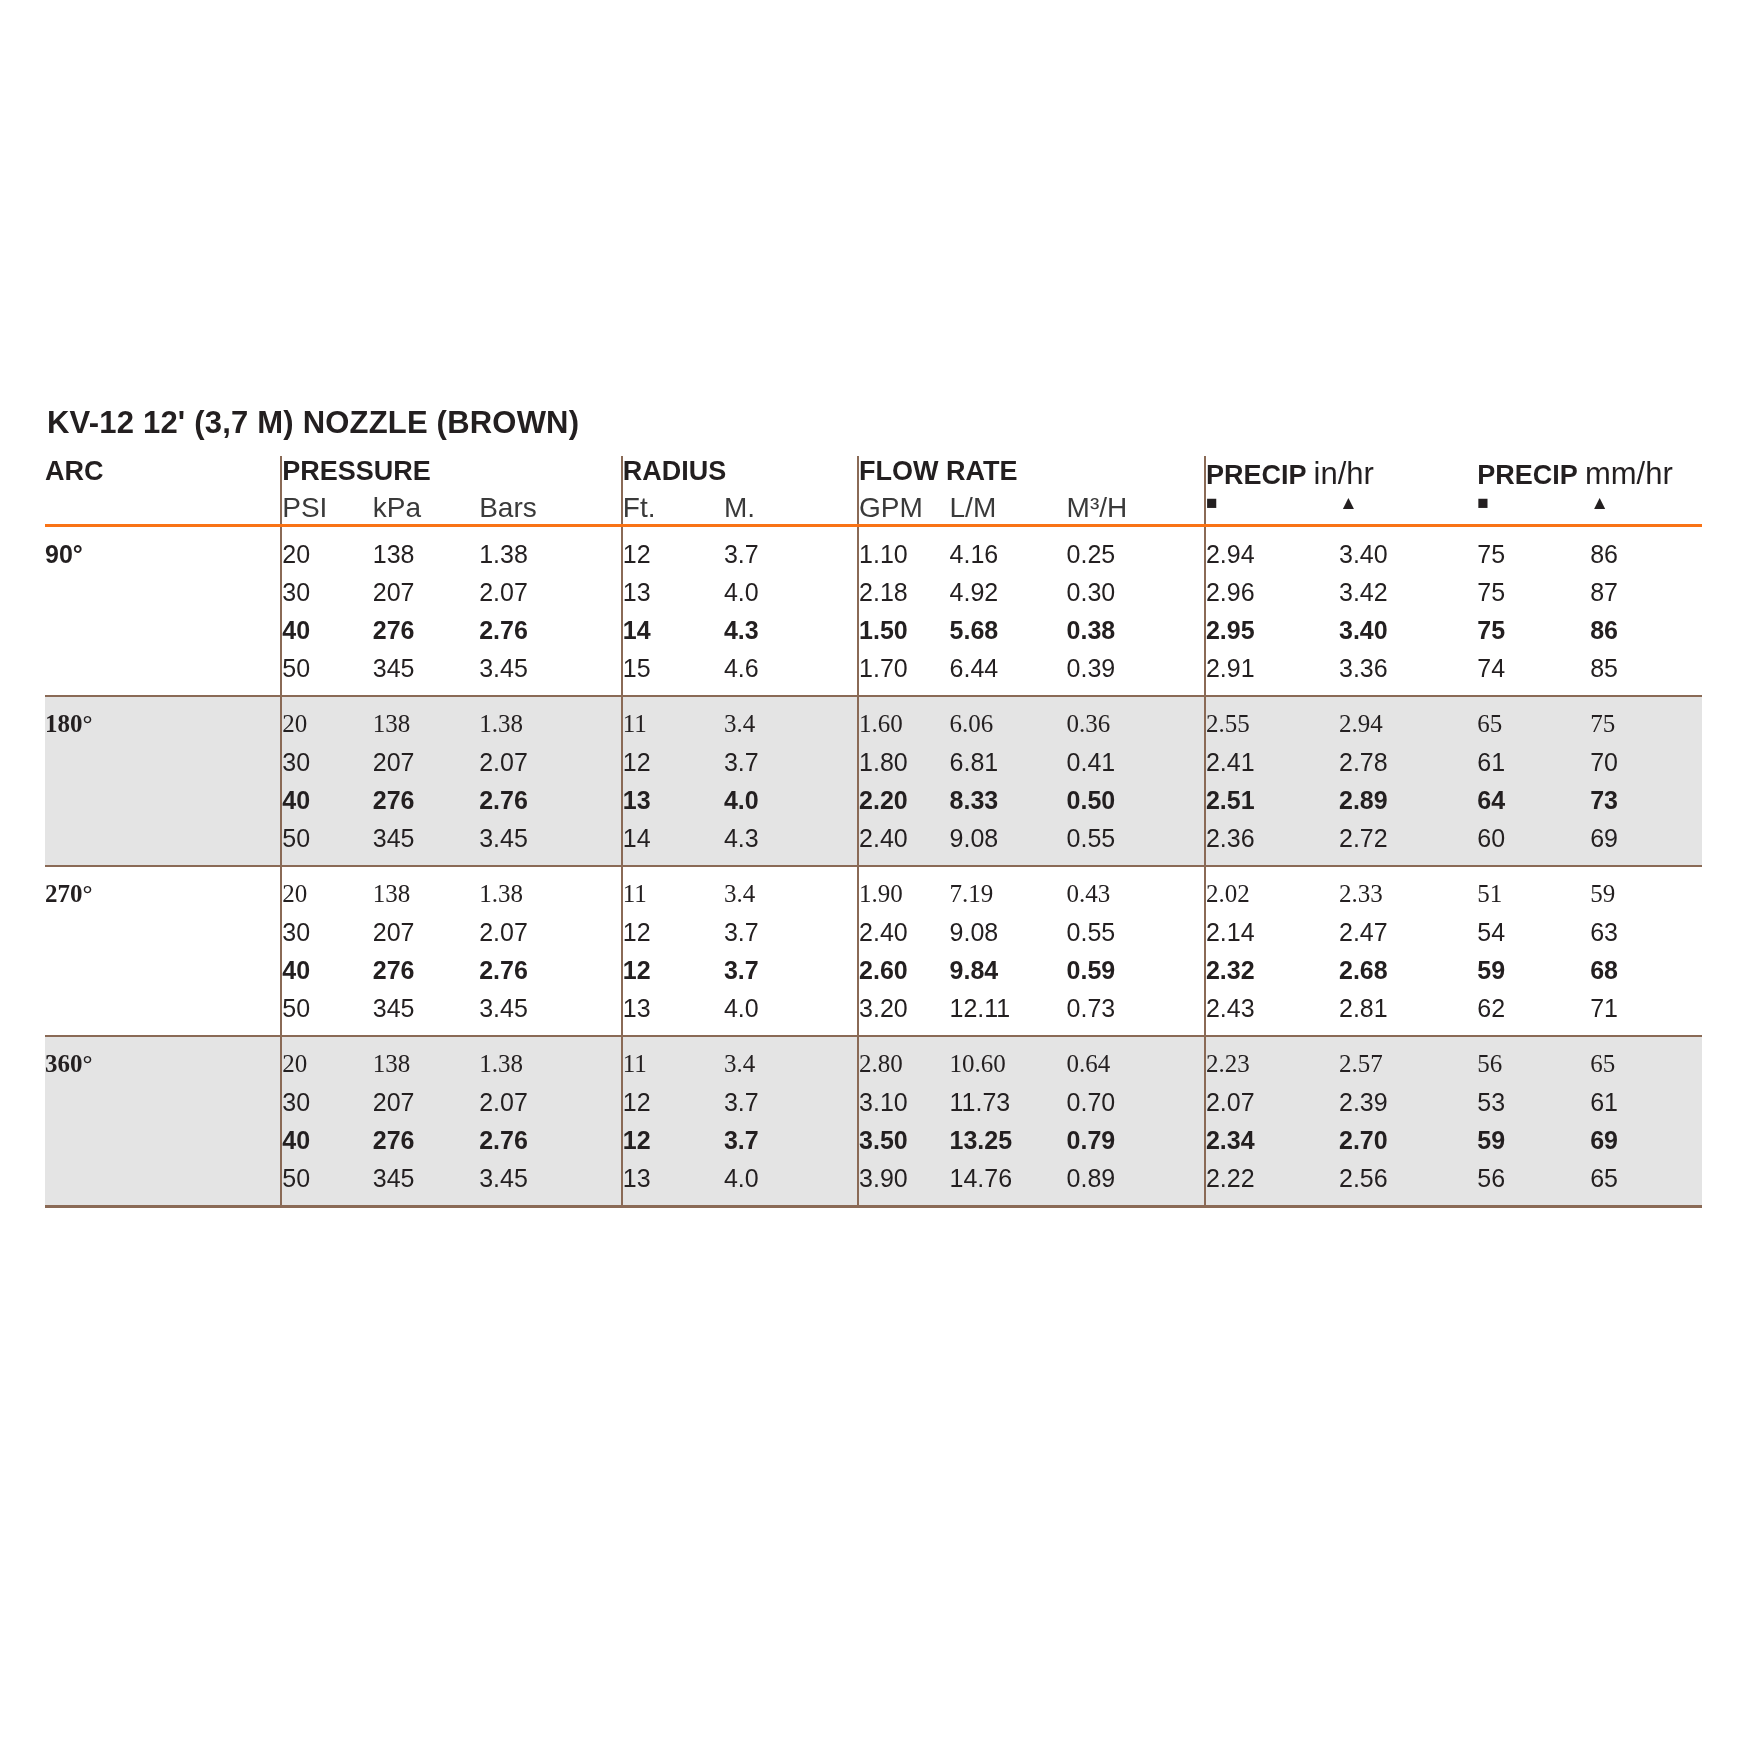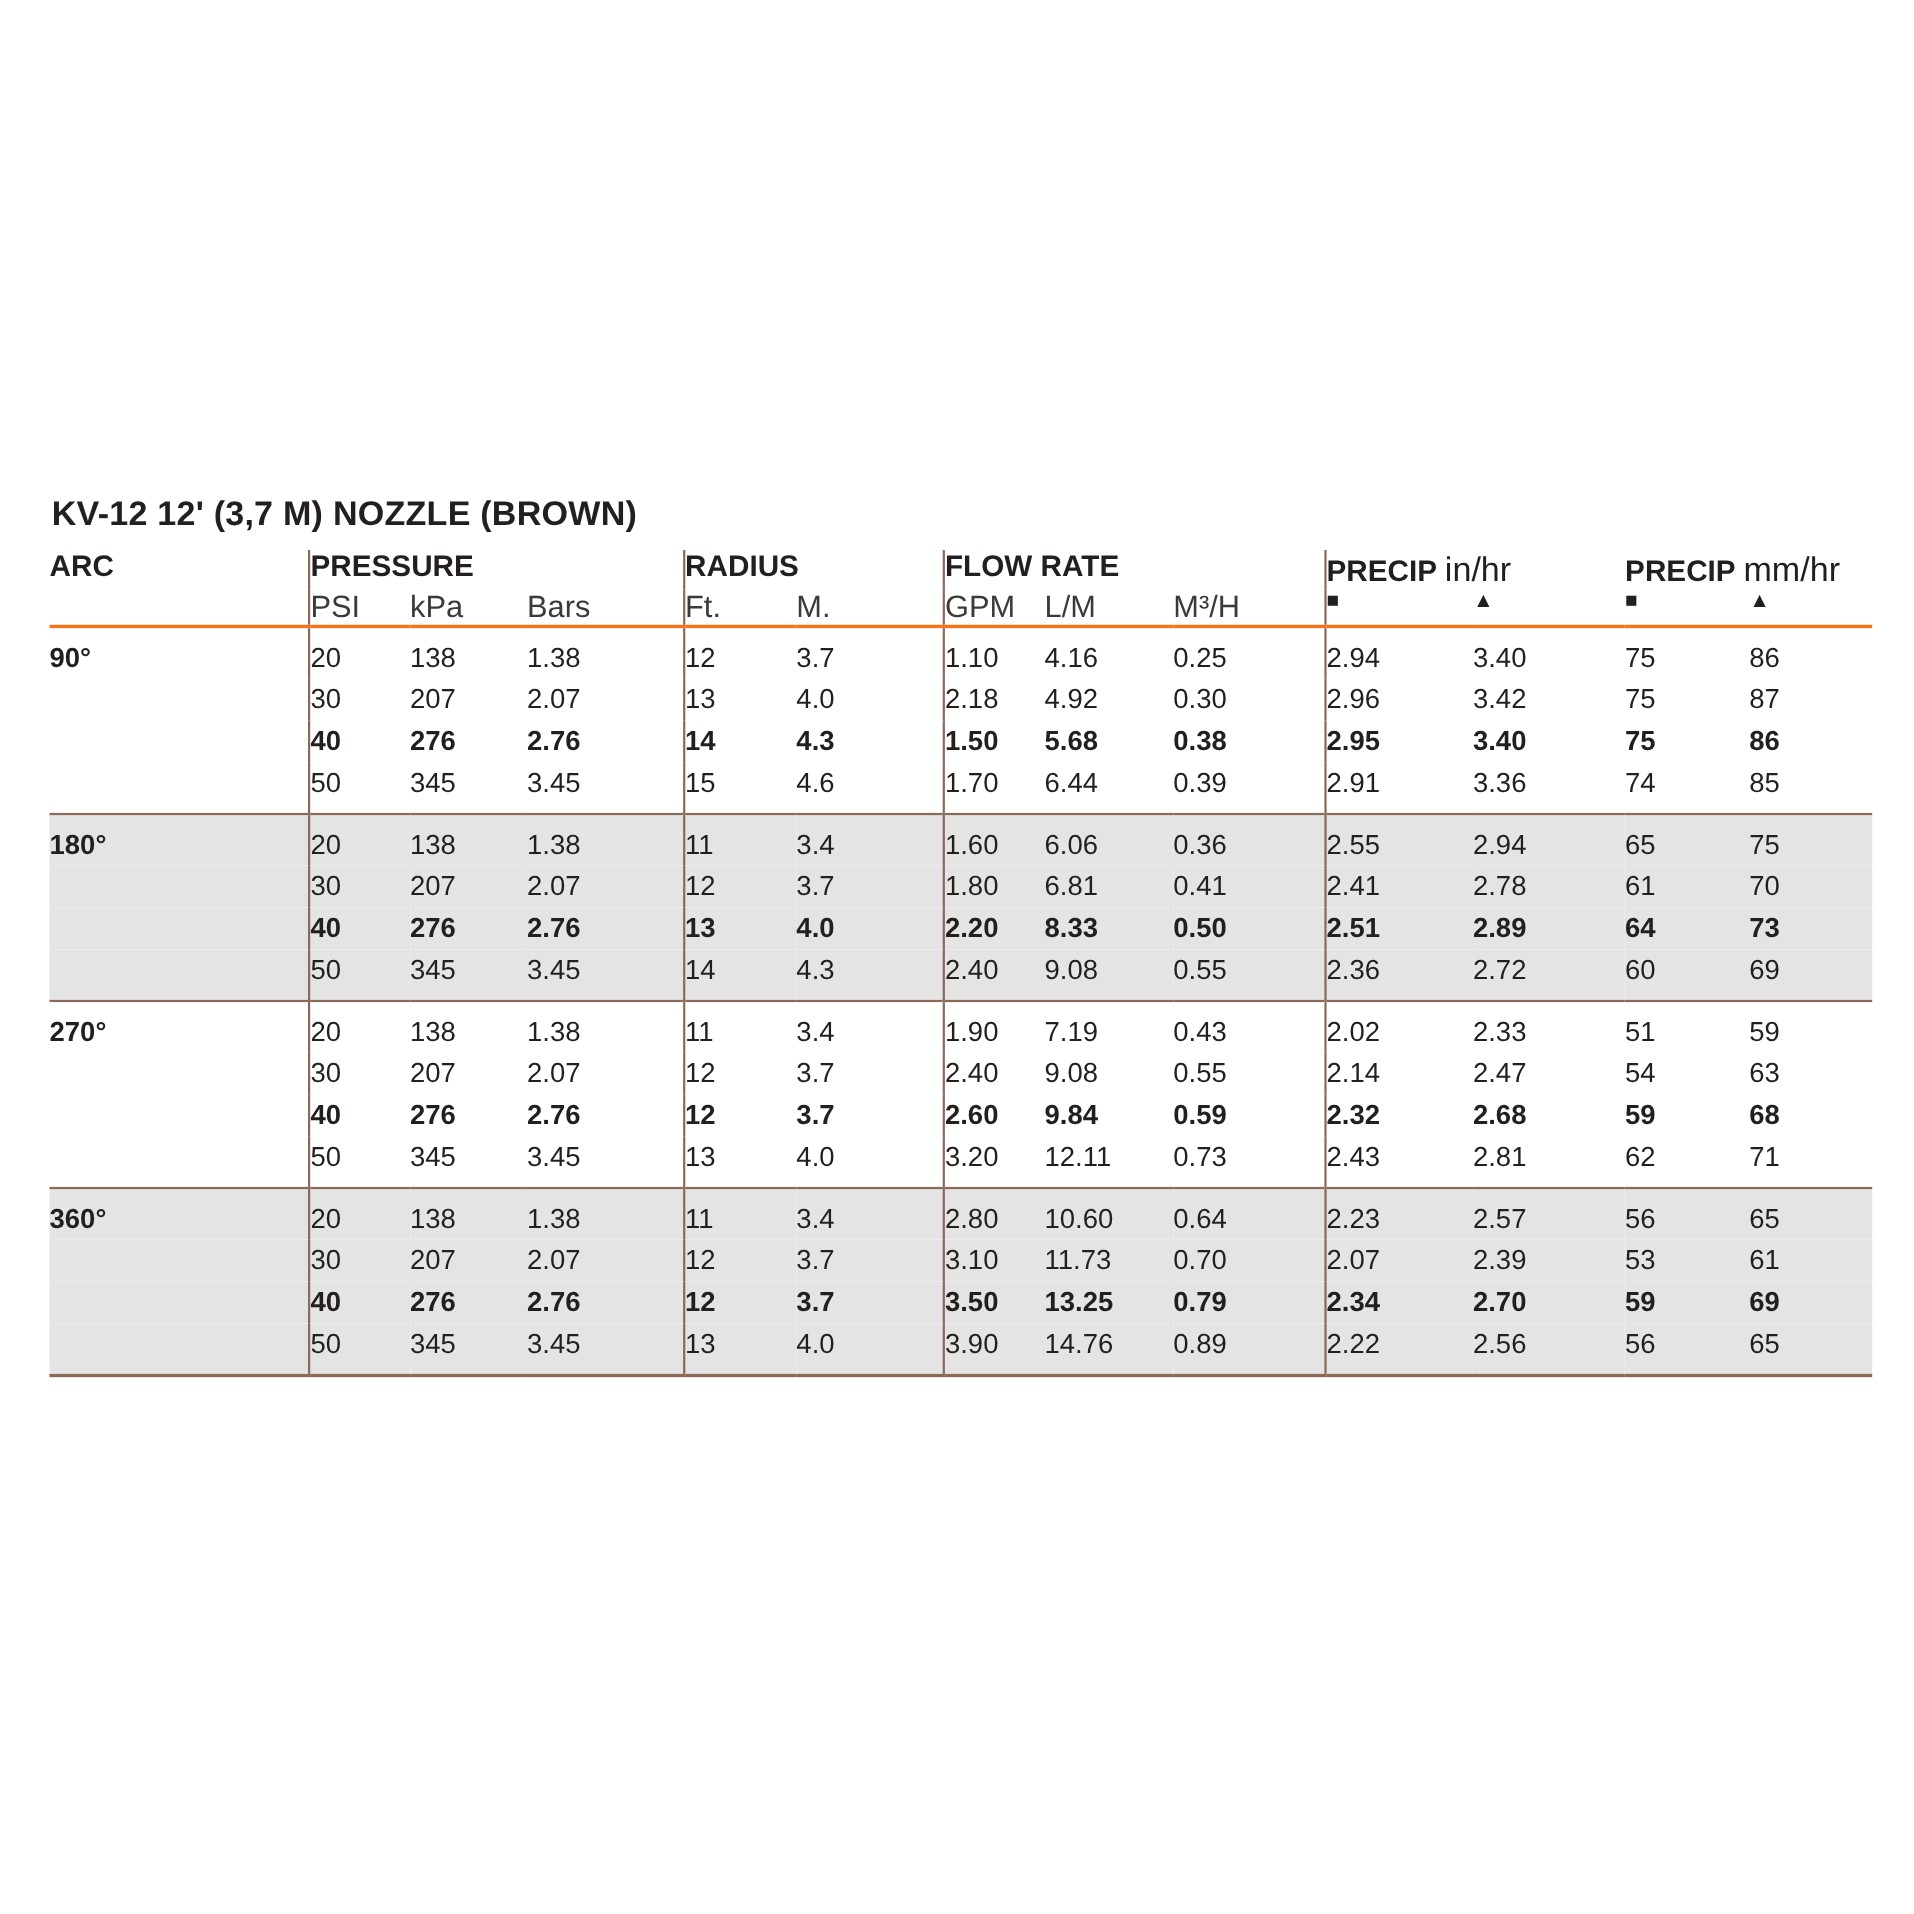--- a/index.html
+++ b/index.html
@@ -11,21 +11,21 @@
     width: 1740px;
     height: 1740px;
     font-family: "Liberation Sans", sans-serif;
     color: #231f20;
     position: relative;
     overflow: hidden;
   }
   .sheet {
     position: absolute;
     left: 45px;
-    top: 449px;
+    top: 405px;
     width: 1650px;
   }
   .title {
     font-size: 31px;
     font-weight: bold;
     letter-spacing: 0.2px;
     color: #231f20;
     margin: 0 0 14px 2px;
   }
   table.spec {
@@ -67,20 +67,21 @@
   }
   
   .vsep {
     border-left: 2px solid #8a6a56;
   }
   .hrule-top td {
     border-top: 3px solid #f97316;
   }
   .band-rule td {
     border-top: 2px solid #8a6a56;
+    font-family: Liberation Serif, serif;
   }
   .bottom-rule td {
     border-top: 3px solid #8a6a56;
   }
   
   .arc {
     font-size: 25px;
     font-weight: bold;
     padding-left: 2px;
     white-space: nowrap;

